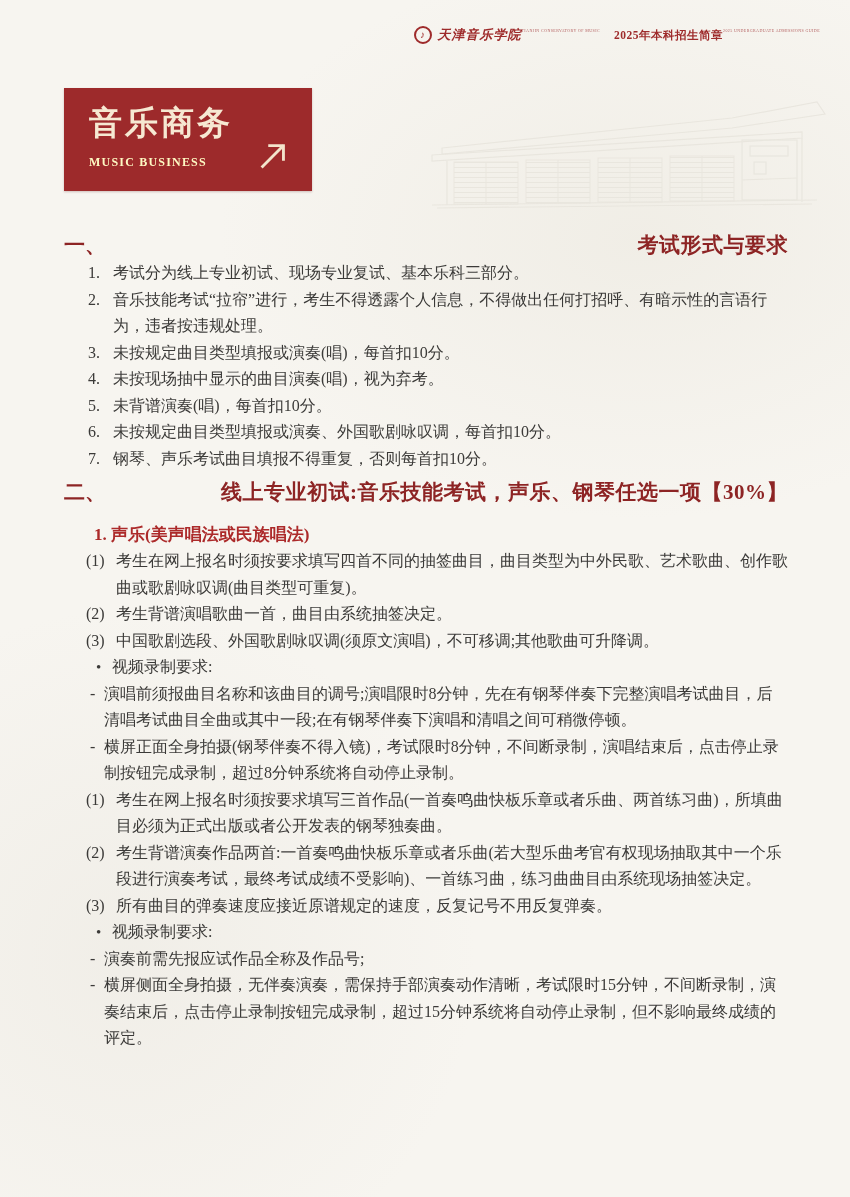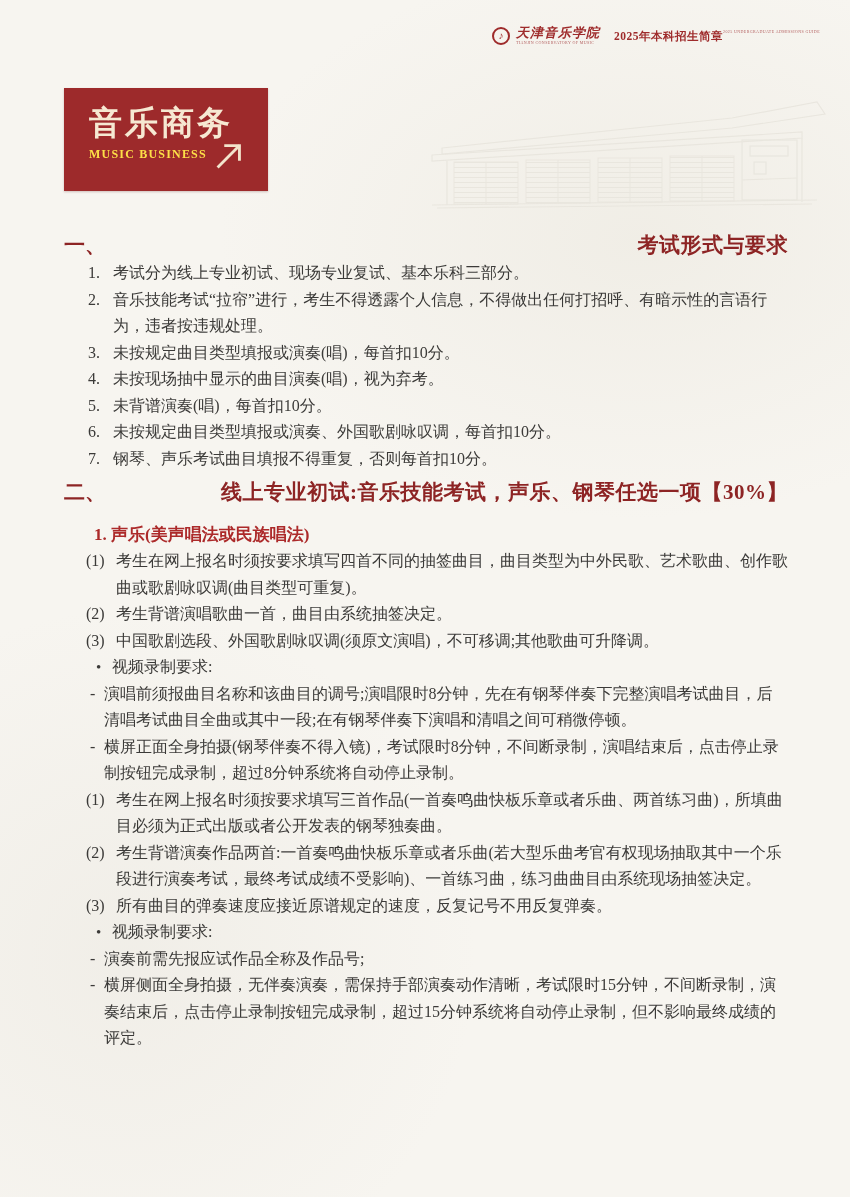--- a/index.html
+++ b/index.html
@@ -18,38 +18,38 @@
   }
 
   
   .brand { position:absolute; top:26px; right:30px; display:flex; align-items:center; gap:14px; }
   .logo-group { display:flex; align-items:center; gap:6px; }
   .logo-ring {
     width:18px; height:18px; border:2px solid #9e2b2b; border-radius:50%;
     display:flex; align-items:center; justify-content:center;
     color:#9e2b2b; font-size:10px; line-height:1;
   }
-  .logo-text-col { display:flex; flex-direction:column; }
+  .logo-text-col { display:flex; }
   .logo-name { font-size:13px; font-weight:bold; color:#9e2b2b; letter-spacing:1px; font-style:italic; line-height:14px; }
   .logo-name-en { font-size:4px; color:#b46060; letter-spacing:.4px; line-height:6px; }
   .guide-col { display:flex; flex-direction:row; }
   .guide-title { font-size:11.5px; font-weight:bold; color:#9e2b2b; letter-spacing:.5px; line-height:14px; }
   .guide-title-en { font-size:4px; color:#b46060; letter-spacing:.4px; line-height:6px; }
 
   
   .building { position:absolute; left:402px; top:80px; width:436px; height:134px; opacity:.8; }
 
   
   .banner {
-    position:absolute; left:64px; top:88px; width:204px; height:103px;
+    position:absolute; left:64px; top:88px; width:248px; height:103px;
     background:#9d2a2b; box-shadow:0 1px 2px rgba(90,30,30,.25);
     padding:15px 20px 0 25px;
   }
   .banner-title { font-size:33px; font-weight:bold; color:#f6e8d2; letter-spacing:3px; line-height:40px; }
-  .banner-sub { font-size:12px; font-weight:bold; color:#fde047; letter-spacing:1.2px; margin-top:4px; }
+  .banner-sub { font-size:12px; font-weight:bold; color:#fef9c3; letter-spacing:1.2px; margin-top:12px; }
   .banner-arrow { position:absolute; right:20px; bottom:16px; width:38px; height:38px; }
 
   
   .content { position:absolute; left:64px; top:230px; width:724px; }
 
   .h-row { display:flex; align-items:baseline; color:#8d2424; font-weight:bold; font-size:21px; line-height:30px; }
   .h-index { width:52px; flex:none; }
   .h-title { flex:1; letter-spacing:.5px;text-align:right; }
 
   .item-row { display:flex; font-size:16px; line-height:26.5px; }

